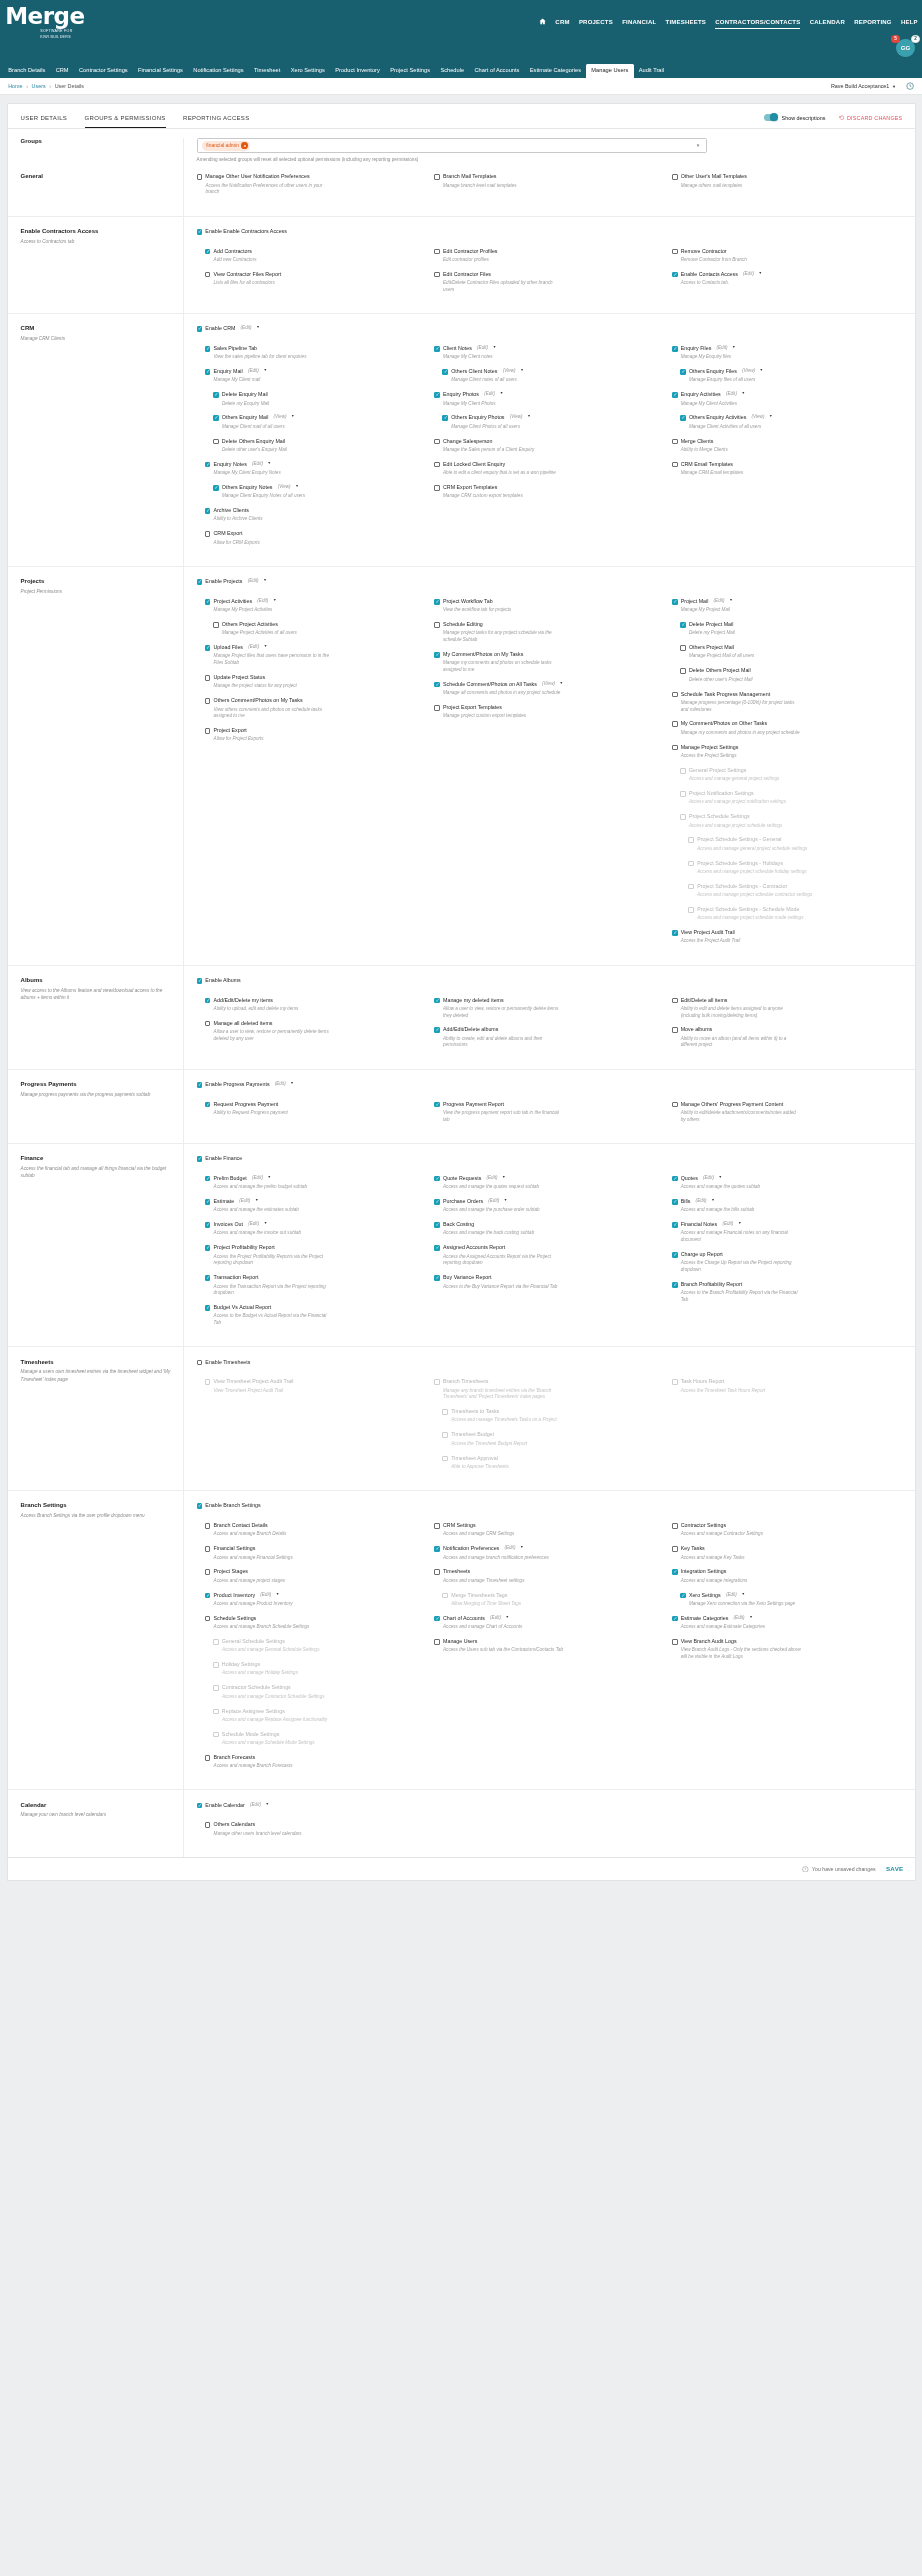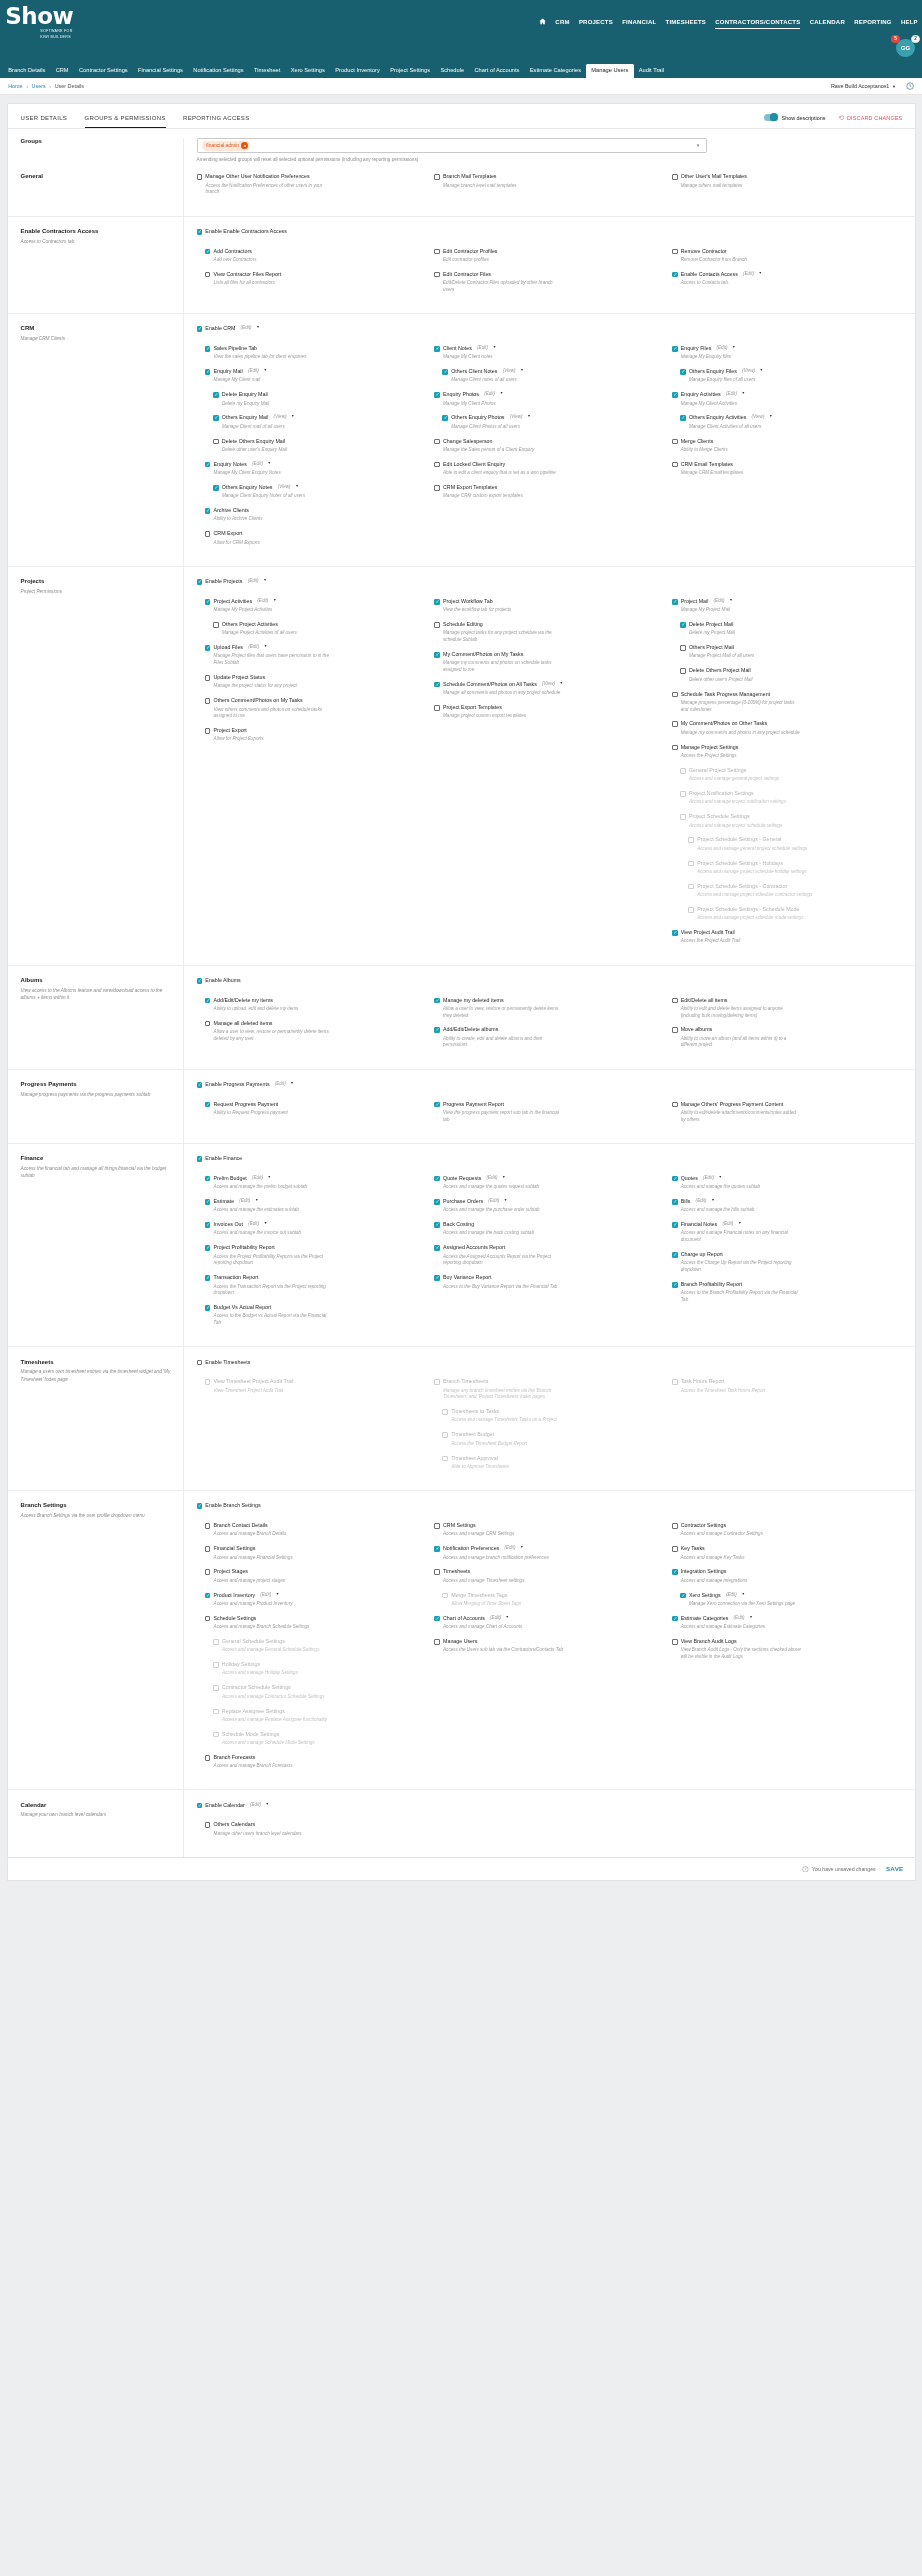--- a/index.html
+++ b/index.html
@@ -83,21 +83,21 @@
   .footer { position:relative; background:#fff; margin:0 7.2px 9.3px 7.2px; border:0.5px solid #e3e3e3; border-top:none; height:23px; display:flex; align-items:center; justify-content:flex-end; gap:10.3px; padding-right:11.3px;}
   .unsaved { font-size:5.2px; color:#6d6d6d; display:flex; align-items:center; gap:3.1px;}
   .savebtn { color:#1e8fa4; font-size:6.2px; font-weight:700; letter-spacing:0.3px; cursor:pointer;}
   .warnicon { width:6.7px; height:6.7px; }
 </style>
 </head>
 <body>
 
 <div class="topbar">
   <div class="logo">
-    <div class="word">Show</div>
+    <div class="word">Merge</div>
     <div class="sub">SOFTWARE FOR</div>
     <div class="sub">KIWI BUILDERS</div>
   </div>
   <nav class="mainnav" id="mainnav">
     <a href="#" title="Home">
       <svg class="home-icon" viewBox="0 0 16 16" fill="#fff">
           <path d="M8 1 1 7h2v7h4V10h2v4h4V7h2z"></path>
         </svg>
     </a>
   <a href="#" class="">CRM</a>

